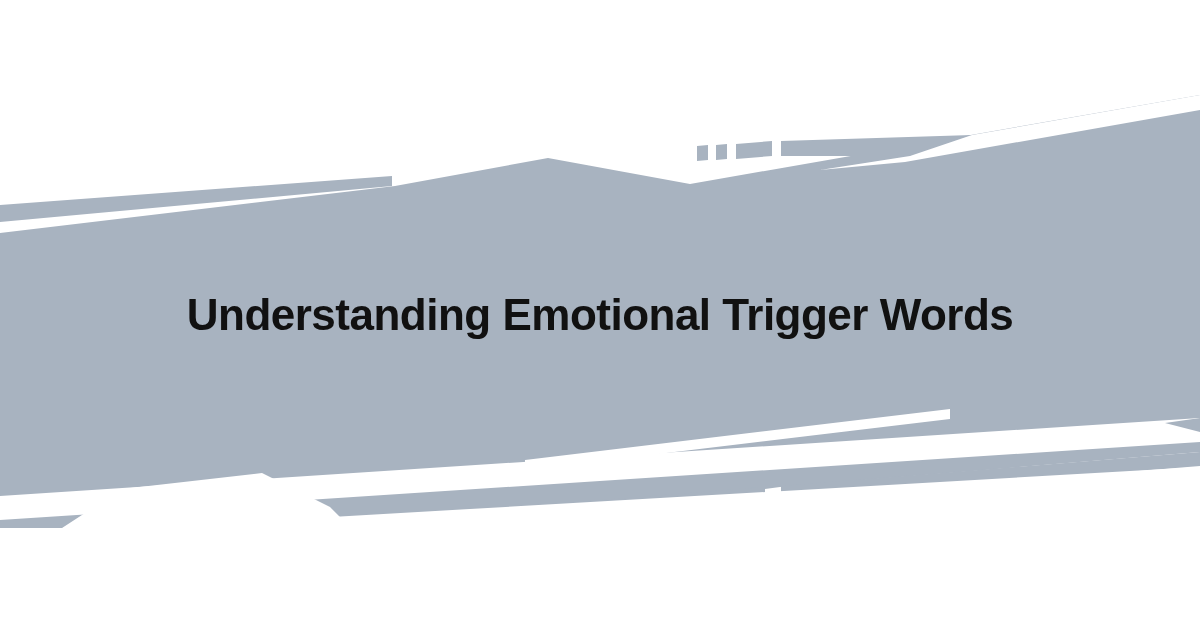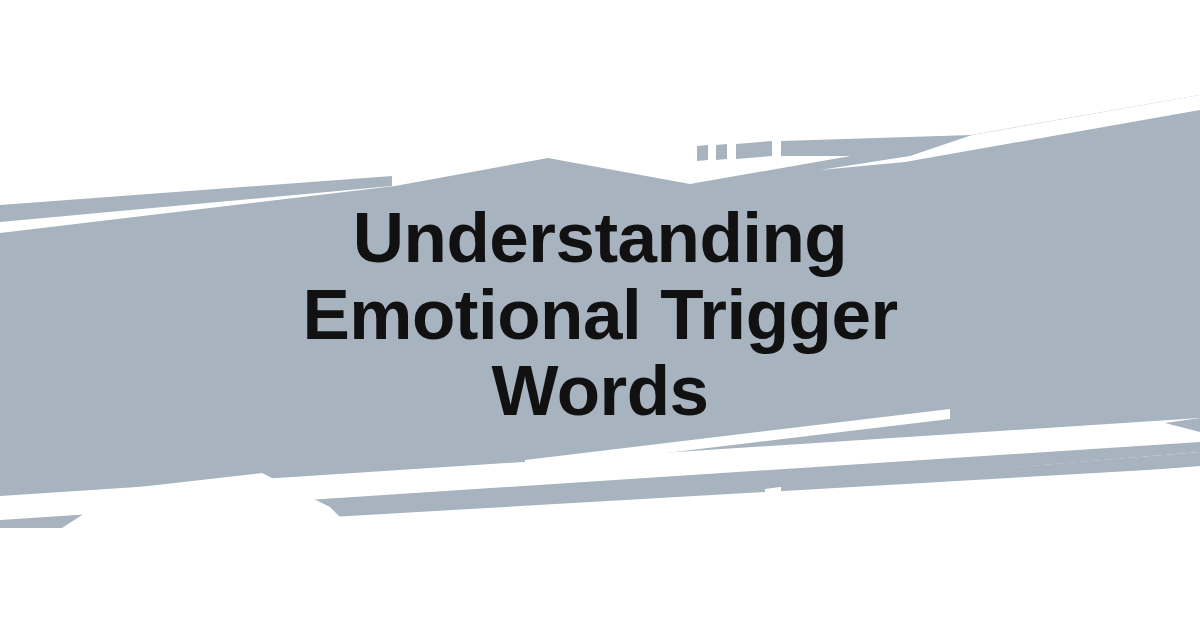--- a/index.html
+++ b/index.html
@@ -35,21 +35,21 @@
     display: flex;
     align-items: center;
     justify-content: center;
   }
   #banner-title {
     margin: 0;
     width: 830px;
     text-align: center;
     font-family: "Liberation Sans", sans-serif;
     font-weight: 700;
-    font-size: 71px;
+    font-size: 44px;
     line-height: 1.08;
     letter-spacing: -0.5px;
     color: #111111;
     white-space: pre-wrap;
   }
 </style>
 </head>
 <body>
 
 <div id="banner">

